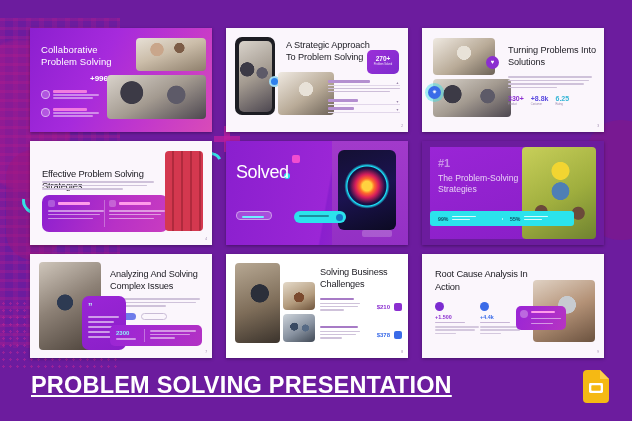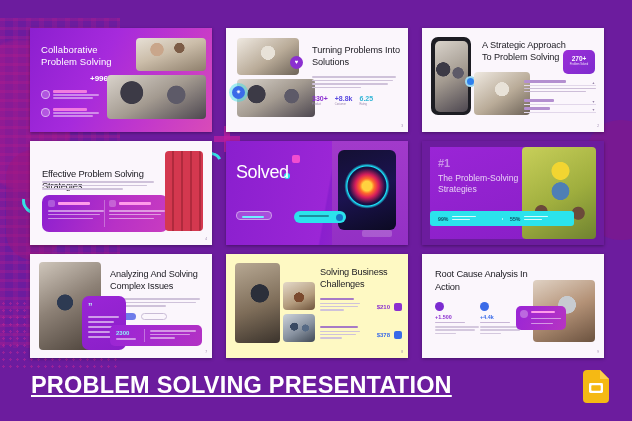--- a/index.html
+++ b/index.html
@@ -258,21 +258,21 @@
                  background:rgba(255,255,255,.55); border-radius:1px;}
   .s7 .stat { position:absolute; left:80px; top:71px; width:92px; height:21px; border-radius:5px;
               background:linear-gradient(110deg,#9A25D6,#B331C4);}
   .s7 .stat .v { position:absolute; left:6px; top:5px; font-size:6px; color:#8FF0FA; font-weight:700;}
   .s7 .stat .lb { position:absolute; left:6px; top:13px; height:1.6px; width:20px; background:rgba(255,255,255,.5); border-radius:1px;}
   .s7 .stat .sep { position:absolute; left:34px; top:4px; width:.6px; height:13px; background:rgba(255,255,255,.35);}
   .s7 .stat .rl { position:absolute; left:40px; right:6px; top:5px;}
   .s7 .stat .rl i { display:block; height:1.5px; background:rgba(255,255,255,.5); border-radius:1px; margin-bottom:2.2px;}
 
   
-  .s8 { background:#fef9c3; }
+  .s8 { background:#ffffff; }
   .s8 .im1 { position:absolute; left:9px; top:9px; width:45px; height:80px; }
   .s8 .im2 { position:absolute; left:57px; top:28px; width:32px; height:28px; }
   .s8 .im3 { position:absolute; left:57px; top:60px; width:32px; height:28px; }
   .s8 h3 { position:absolute; left:94px; top:12px; width:82px; font-size:9.2px; line-height:1.33;
            color:#1c1b22; letter-spacing:-.15px; font-weight:400;}
   .s8 .row { position:absolute; left:94px; width:82px; }
   .s8 .row .t { height:2.4px; width:34px; background:#a77bc6; border-radius:1px; margin-bottom:2.4px;}
   .s8 .row i { display:block; height:1.4px; background:#cfc2da; border-radius:1px; margin-bottom:1.8px; width:40px;}
   .s8 .row .amt { position:absolute; right:12px; top:6px; font-size:6px; font-weight:700;}
   .s8 .row .ic { position:absolute; right:0px; top:5px; width:8px; height:8px; border-radius:2px;}
@@ -343,20 +343,54 @@
         </div>
         <div class="feat" style="top:80px">
           <span class="dot"></span>
           <span class="tt"></span>
           <span class="l1"></span>
           <span class="l2"></span>
         </div>
       </div>
     </div>
 
+    <div class="slide s2">
+      <div class="inner">
+        <div class="phone">
+          <div class="scr img photoB"></div>
+        </div>
+        <div class="fab"></div>
+        <div class="img photoC im2"></div>
+        <h3>A Strategic Approach To Problem Solving</h3>
+        <div class="badge">
+          <b>270+</b>
+          <span>Problem Solved</span>
+        </div>
+        <div class="faq">
+          <div class="row">
+            <div class="t"></div>
+            <div class="c">▲</div>
+          </div>
+          <div class="body">
+            <i style="width:100%"></i>
+              <i style="width:86%"></i>
+          </div>
+          <div class="row">
+            <div class="t" style="width:30px"></div>
+            <div class="c">▼</div>
+          </div>
+          <div class="row">
+            <div class="t" style="width:26px"></div>
+            <div class="c">▼</div>
+          </div>
+        </div>
+        <div class="pn">2</div>
+      </div>
+    </div>
+
     <div class="slide s3">
       <div class="inner">
         <div class="img photoC im1"></div>
         <div class="img photoB im2"></div>
         <div class="ico1">♥</div>
         <div class="ico2">✷</div>
         <h3>Turning Problems Into Solutions</h3>
         <div class="body">
           <i style="width:100%"></i>
             <i style="width:96%"></i>
@@ -371,54 +405,20 @@
           <div class="st">
             <b>+8.8k</b>
             <span>Costumer</span>
           </div>
           <div class="st">
             <b>6.25</b>
             <span>Rating</span>
           </div>
         </div>
         <div class="pn">3</div>
-      </div>
-    </div>
-
-    <div class="slide s2">
-      <div class="inner">
-        <div class="phone">
-          <div class="scr img photoB"></div>
-        </div>
-        <div class="fab"></div>
-        <div class="img photoC im2"></div>
-        <h3>A Strategic Approach To Problem Solving</h3>
-        <div class="badge">
-          <b>270+</b>
-          <span>Problem Solved</span>
-        </div>
-        <div class="faq">
-          <div class="row">
-            <div class="t"></div>
-            <div class="c">▲</div>
-          </div>
-          <div class="body">
-            <i style="width:100%"></i>
-              <i style="width:86%"></i>
-          </div>
-          <div class="row">
-            <div class="t" style="width:30px"></div>
-            <div class="c">▼</div>
-          </div>
-          <div class="row">
-            <div class="t" style="width:26px"></div>
-            <div class="c">▼</div>
-          </div>
-        </div>
-        <div class="pn">2</div>
       </div>
     </div>
 
     <div class="slide s4">
       <div class="inner">
         <h3>Effective Problem Solving Strategies</h3>
         <div class="body">
           <i style="width:100%"></i>
             <i style="width:94%"></i>
             <i style="width:72%"></i>

